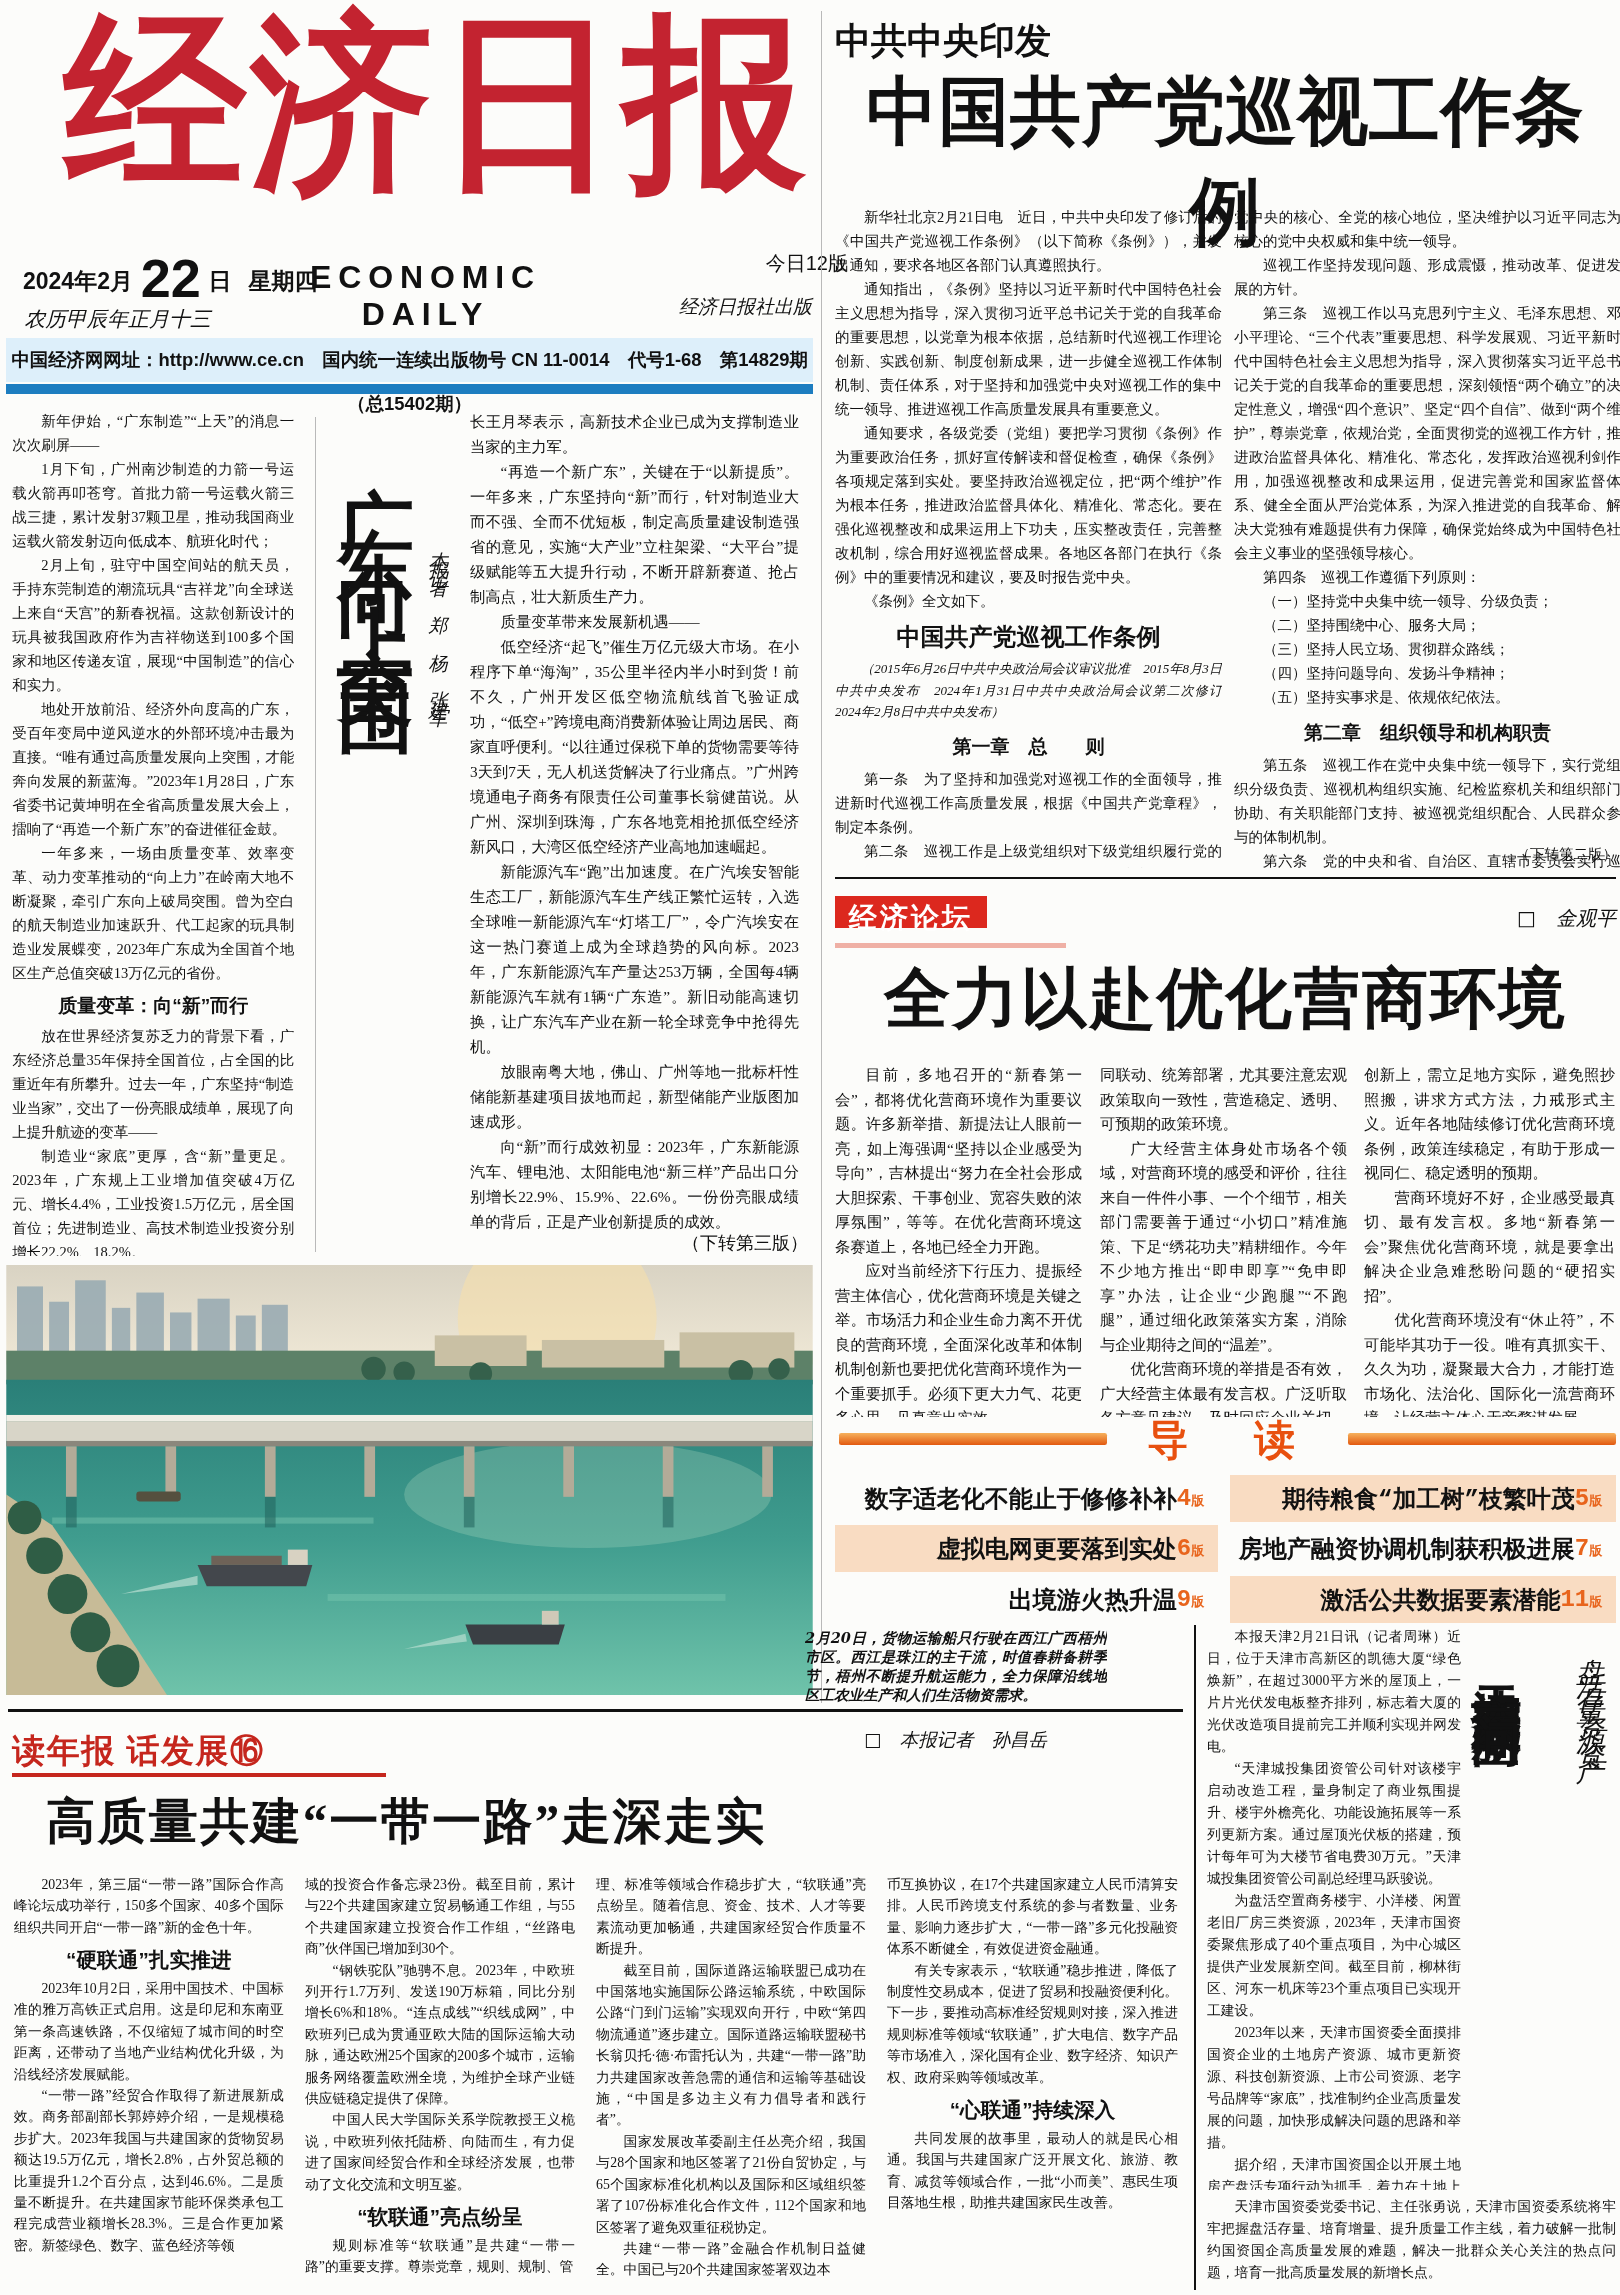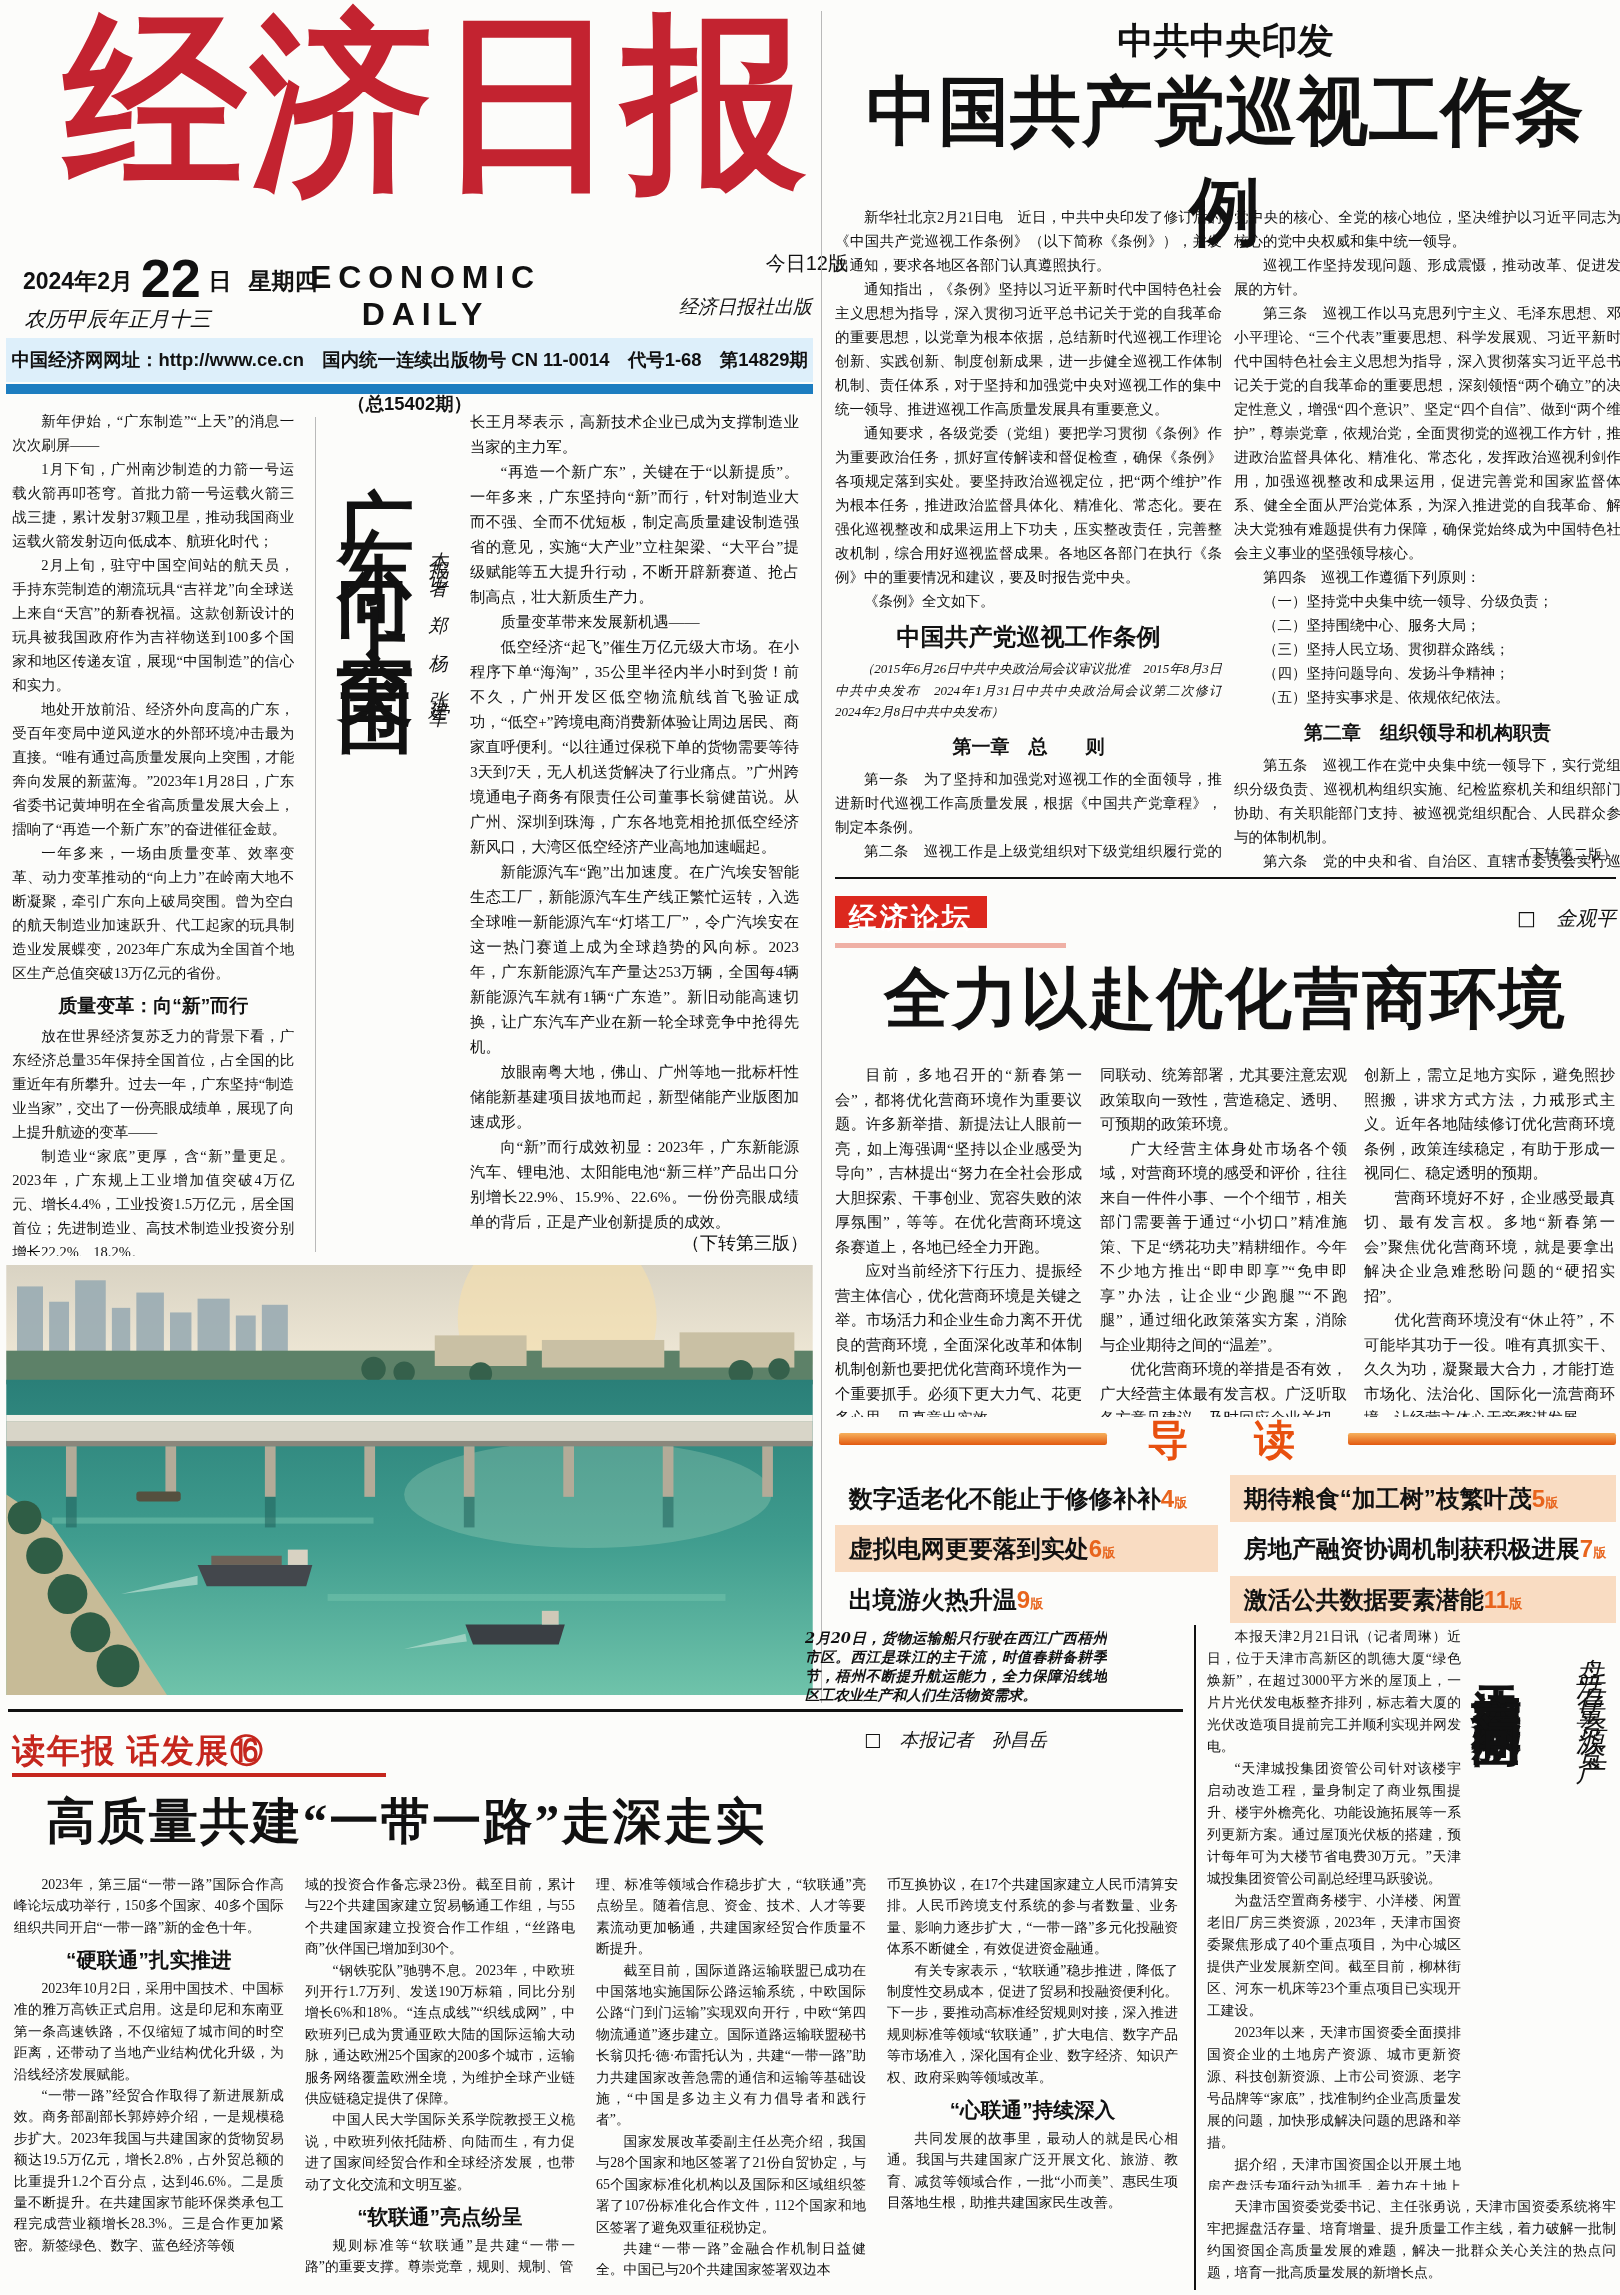--- a/index.html
+++ b/index.html
@@ -34,21 +34,21 @@
   .para.cont{text-indent:0}
   .para.sub{text-indent:0;text-align:center;font-weight:bold;font-size:19px;
             font-family:"Liberation Sans","DejaVu Sans",sans-serif;padding:9.2px 0 6.1px}
   .para.doc-title{text-indent:0;text-align:center;font-weight:900;font-size:24px;
             font-family:"Liberation Sans","DejaVu Sans",sans-serif;padding:12.3px 0 9.2px}
   .para.doc-meta{font-style:italic;font-size:13px;line-height:21.4px}
   .para.chapter{text-indent:0;text-align:center;font-weight:900;font-size:19px;
             font-family:"Liberation Sans","DejaVu Sans",sans-serif;padding:12.3px 0 7.7px}
 
   
-  .lead-kicker{position:absolute;left:835px;top:17px;width:781px;text-align:center;
+  .lead-kicker{position:absolute;left:835px;top:17px;width:781px;
        font-size:36px;font-weight:900}
   .lead-headline{position:absolute;left:831px;top:67px;width:789px;text-align:center;
        font-size:71px;font-weight:900;letter-spacing:0.8px;transform:scaleY(1.05)}
   .lead-col{top:205px;height:663px;width:387px;font-size:14.5px;line-height:24px}
   .jump{position:absolute;text-align:right;font-size:14.5px}
 
   
   .gd-headline{position:absolute;left:335px;top:423px;height:830px;
        writing-mode:vertical-rl;text-orientation:upright;font-weight:900;
        font-size:77px;letter-spacing:40px;line-height:1.05}
@@ -64,22 +64,22 @@
   .forum-headline{position:absolute;left:835px;top:954px;width:781px;text-align:center;
        font-size:66px;font-weight:900;letter-spacing:2.3px}
   .forum-col{top:1063px;height:354px;width:247px;font-size:15.3px;line-height:24.5px}
 
   
   .daodu-title{position:absolute;left:1147px;top:1413px;width:161px;text-align:center;
        font-size:41px;font-weight:900;color:#e8500f;letter-spacing:12.3px}
   .daodu-bar{position:absolute;top:1433px;width:268px;height:12.3px;
        background:linear-gradient(180deg,#f6b15c,#e2590f);border-radius:2.3px}
   .daodu-item{position:absolute;height:47px;display:flex;align-items:center;
-       justify-content:flex-start;padding:0 13.8px;font-weight:bold;font-size:24px;
-       font-family:Liberation Sans, sans-serif;white-space:nowrap}
+       justify-content:flex-end;padding:0 13.8px;font-weight:bold;font-size:24px;
+       font-family:Liberation Mono, monospace;white-space:nowrap}
   .daodu-item.peach{background:#f9dcc2}
   .daodu-page{color:#e8641c;font-weight:bold;font-size:24px}
   .daodu-page .unit{font-size:13px}
 
   
   .photo-caption{position:absolute;left:805px;top:1628px;width:302px;height:77px;
        overflow:hidden;font-size:14.5px;line-height:19px;text-align:justify;font-weight:bold}
 
   
   .belt-label{position:absolute;left:12.3px;top:1729px;font-size:33px;font-weight:900;

